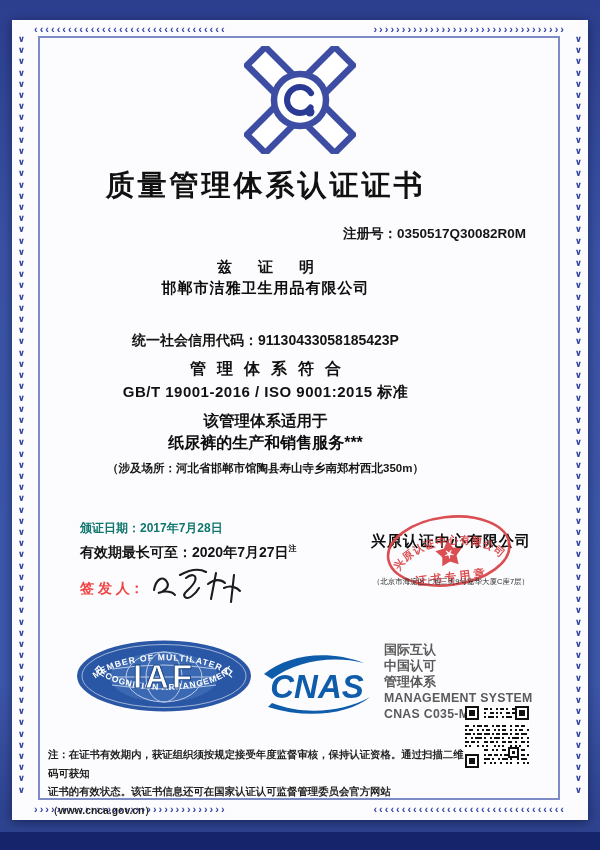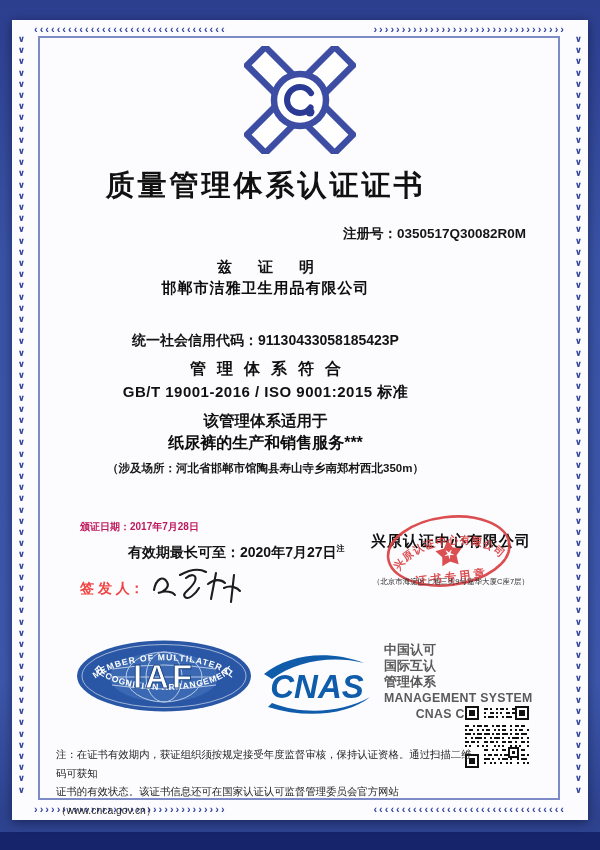--- a/index.html
+++ b/index.html
@@ -29,34 +29,34 @@
   .reg{top:205px;right:62px;font-size:13.5px;font-weight:600;color:#151515;}
   .certify{top:238px;font-size:15px;font-weight:600;letter-spacing:26px;text-indent:26px;color:#111;}
   .company{top:259px;font-size:15px;font-weight:700;letter-spacing:1px;color:#0d0d0d;}
   .addr{top:289px;font-size:14.5px;font-weight:600;color:#141414;}
   .code{top:312px;font-size:14px;font-weight:600;color:#141414;}
   .conform{top:339px;font-size:16px;font-weight:700;letter-spacing:11px;text-indent:11px;color:#101010;}
   .standard{top:363px;font-size:15px;font-weight:700;letter-spacing:.5px;color:#101010;}
   .applies{top:391px;font-size:15.5px;font-weight:600;color:#121212;}
   .scope{top:413px;font-size:16px;font-weight:700;color:#0d0d0d;}
   .sites{top:441px;font-size:11.5px;font-weight:600;color:#161616;}
-  .issue{top:500px;left:68px;font-size:10px;font-weight:600;color:#be185d;text-align:right;}
-  .validity{top:523px;left:68px;font-size:14px;font-weight:600;color:#131313;margin-left:48px;}
+  .issue{top:500px;left:68px;font-size:12px;font-weight:600;color:#0f766e;text-align:right;}
+  .validity{top:523px;left:68px;font-size:14px;font-weight:600;color:#131313;}
   .validity sup{font-size:8px;}
   .issuer{top:552px;left:68px;font-size:14px;font-weight:600;color:#ef4444;display:flex;align-items:center;}
   .issuer svg{margin:-6px 0 0 6px;}
   .certifier-name{top:512px;left:318px;width:242px;text-align:center;font-size:15px;font-weight:600;letter-spacing:1px;color:#0e0e0e;}
   .certifier-addr{top:557px;left:314px;width:250px;text-align:center;font-size:7.5px;color:#2a2a2a;}
   .stamp{top:492px;left:372px;transform:rotate(-7deg);opacity:.92;}
   .iaf{top:620px;left:64px;}
   .cnas{top:632px;left:248px;}
   .accred-text{top:622px;left:372px;color:#5a5a5a;font-size:13px;line-height:16px;font-weight:600;}
-  .accred-text .en{font-size:12.3px;letter-spacing:.3px;text-align:center;}
+  .accred-text .en{font-size:12.3px;letter-spacing:.3px;}
   .qr{top:686px;left:453px;}
-  .note{top:726px;left:44px;width:416px;font-size:10.4px;line-height:1.78;color:#1f1f1f;font-weight:400;}
+  .note{top:726px;left:36px;width:416px;font-size:10.4px;line-height:1.78;color:#1f1f1f;font-weight:700;}
   .note .cont{padding-left:0;}
 </style>
 </head>
 <body>
 
 <div class="bottom-strip"></div>
 
 <div class="paper">
 
   <div class="chev-row chev-top">
@@ -175,22 +175,22 @@
 
   <div class="abs cnas">
     <svg width="114" height="62" viewBox="0 0 114 62">
       <path d="M4,22 C28,3 66,-3 104,11 C72,3 36,9 12,27 Z" fill="#0f5cab"></path>
       <path d="M12,51 C42,63 82,61 110,45 C88,63 46,67 8,55 Z" fill="#0f5cab"></path>
       <text x="57" y="46" font-size="33" font-weight="bold" font-style="italic" fill="#0f5cab" text-anchor="middle" letter-spacing="0">CNAS</text>
     </svg>
   </div>
 
   <div class="abs accred-text">
+    <div>国际互认</div>
     <div>中国认可</div>
-    <div>国际互认</div>
     <div>管理体系</div>
     <div class="en">MANAGEMENT SYSTEM</div>
     <div class="en">CNAS C035-M</div>
   </div>
 
   <div class="abs qr">
     <svg width="64" height="62" viewBox="0 0 31 30" shape-rendering="crispEdges">
       <rect x="0" y="0" width="31" height="30" fill="#ffffff"></rect>
       <g stroke="#111111" stroke-width="1">
         <line x1="9" y1="1.5" x2="30" y2="1.5" stroke-dasharray="2 1 1 2 1 1"></line>

